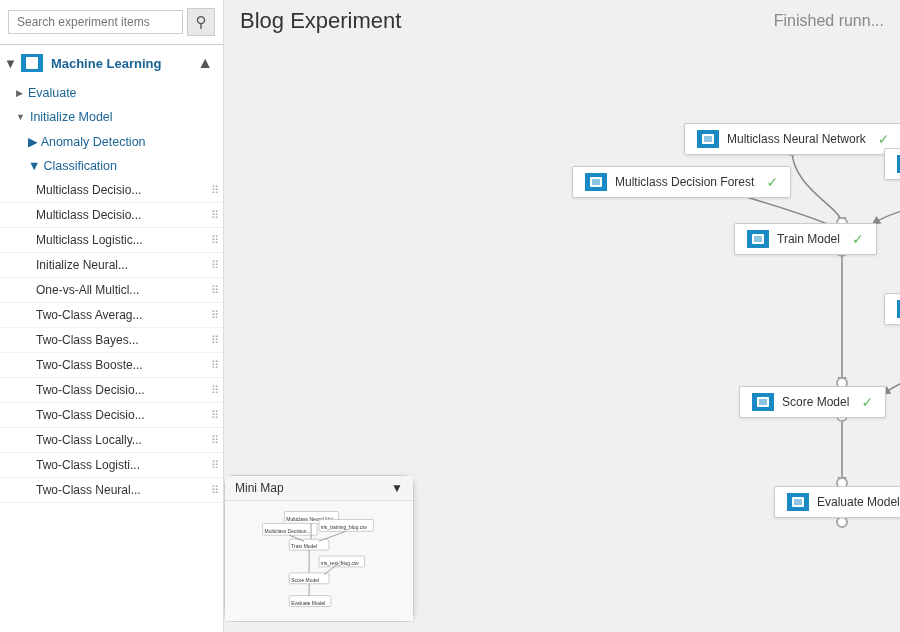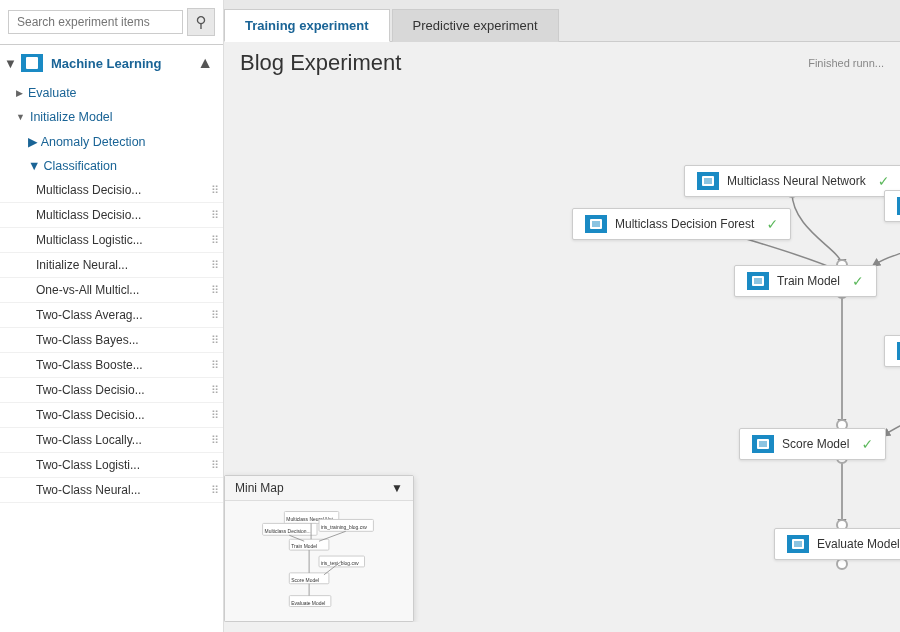--- a/index.html
+++ b/index.html
@@ -184,21 +184,21 @@
       padding: 8px 16px 4px;
     }
 
     #canvas-title {
       font-size: 22px;
       color: #333;
       font-weight: 300;
     }
 
     #status-text {
-      font-size: 11px;
+      font-size: 16px;
       color: #888;
       margin-left: 16px;
     }
 
     
     #experiment-canvas {
       position: relative;
       width: 100%;
       height: calc(100% - 48px);
       overflow: hidden;
@@ -254,21 +254,21 @@
     }
 
     
     #mini-map {
       position: absolute;
       bottom: 0;
       left: 0;
       width: 190px;
       background: #fff;
       border: 1px solid #ccc;
-      border-radius: 2px;
+      border-radius: 10px;
       z-index: 20;
       box-shadow: 0 2px 6px rgba(0,0,0,0.15);
     }
 
     #mini-map-header {
       display: flex;
       align-items: center;
       justify-content: space-between;
       padding: 5px 10px;
       background: #f5f5f5;
@@ -382,28 +382,20 @@
     </div>
     <div class="classification-item">
       <span>Two-Class Neural...</span>
       <span class="grab-icon">⠿</span>
     </div>
   </div>
 </div>
 
 <div id="main">
 
-  <div id="tabs">
-    <div class="tab active">
-      <span>Training experiment</span>
-    </div>
-    <div class="tab">
-      <span>Predictive experiment</span>
-    </div>
-  </div>
 
   <div id="canvas-wrapper">
     <div id="canvas-header">
       <span id="canvas-title">Blog Experiment</span>
       <span id="status-text">Finished runn...</span>
     </div>
 
     <div id="experiment-canvas">
 
       <svg id="connections-svg">

